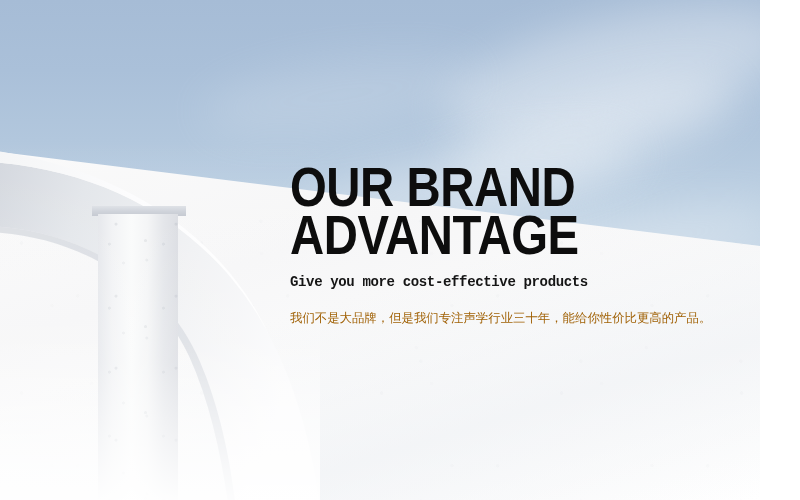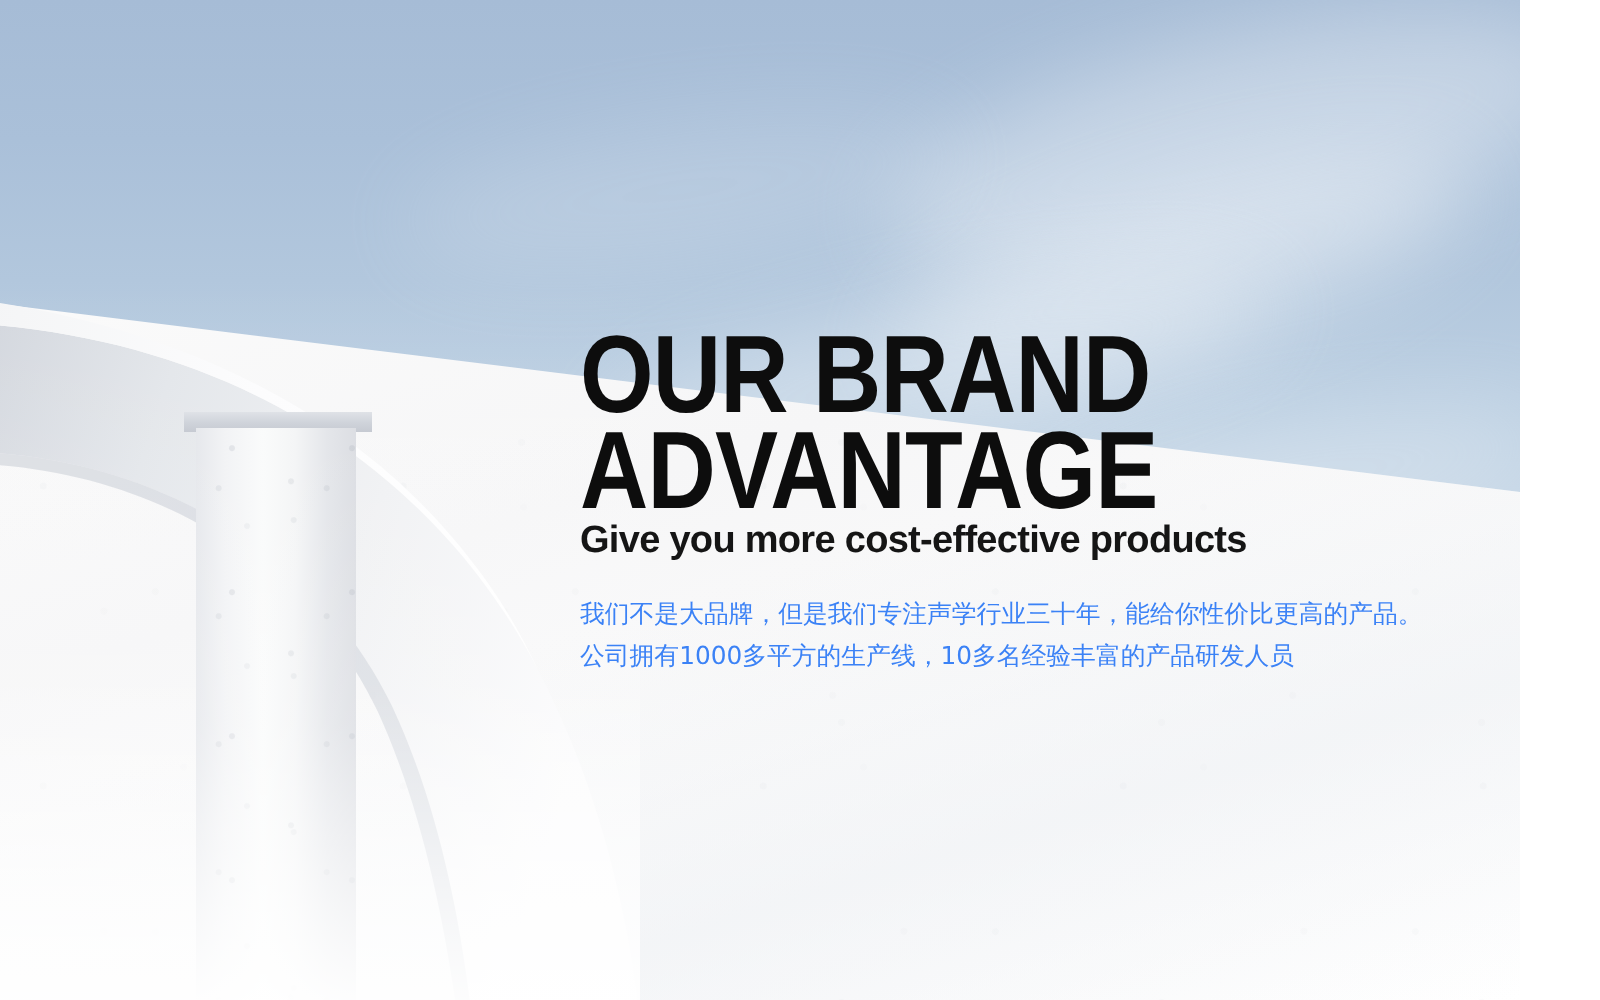--- a/index.html
+++ b/index.html
@@ -153,35 +153,35 @@
     font-weight:700;
     font-size:55px;
     line-height:48px;
     letter-spacing:-0.5px;
     color:#0d0d0d;
     transform:scaleX(.86);
     transform-origin:left top;
     white-space:nowrap;
   }
   .subhead {
-    margin-top:0;
-    font-family:Liberation Sans, sans-serif;
+    margin-top:11px;
+    font-family:Liberation Mono, monospace;
     font-weight:700;
-    font-size:19px;
+    font-size:14px;
     line-height:24px;
     letter-spacing:-0.35px;
     color:#151515;
     white-space:nowrap;
   }
   .body-copy {
     margin-top:14px;
     font-family:"DejaVu Sans","Liberation Sans",sans-serif;
     font-size:12.4px;
     line-height:20.5px;
-    color:#3b82f6;
+    color:#a16207;
   }
   .body-copy p { white-space:nowrap; }
 </style>
 </head>
 <body>
 
 <div id="banner">
 
   <div class="sky">
     <div class="cloud c1"></div>
@@ -237,17 +237,16 @@
 
   <div class="content">
 
     <div class="headline">OUR BRAND</div>
     <div class="headline">ADVANTAGE</div>
 
     <div class="subhead">Give you more cost-effective products</div>
 
     <div class="body-copy">
       <p>我们不是大品牌，但是我们专注声学行业三十年，能给你性价比更高的产品。</p>
-      <p>公司拥有1000多平方的生产线，10多名经验丰富的产品研发人员</p>
     </div>
 
   </div>
 </div>
 
 </body></html>

